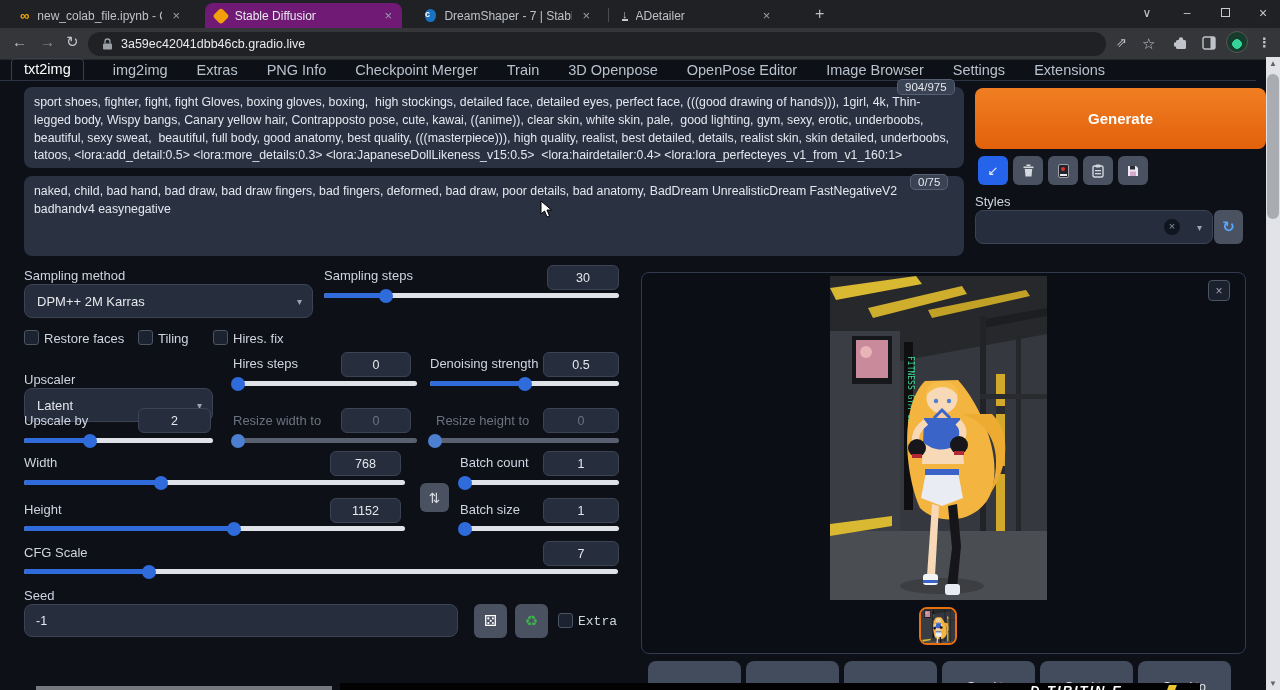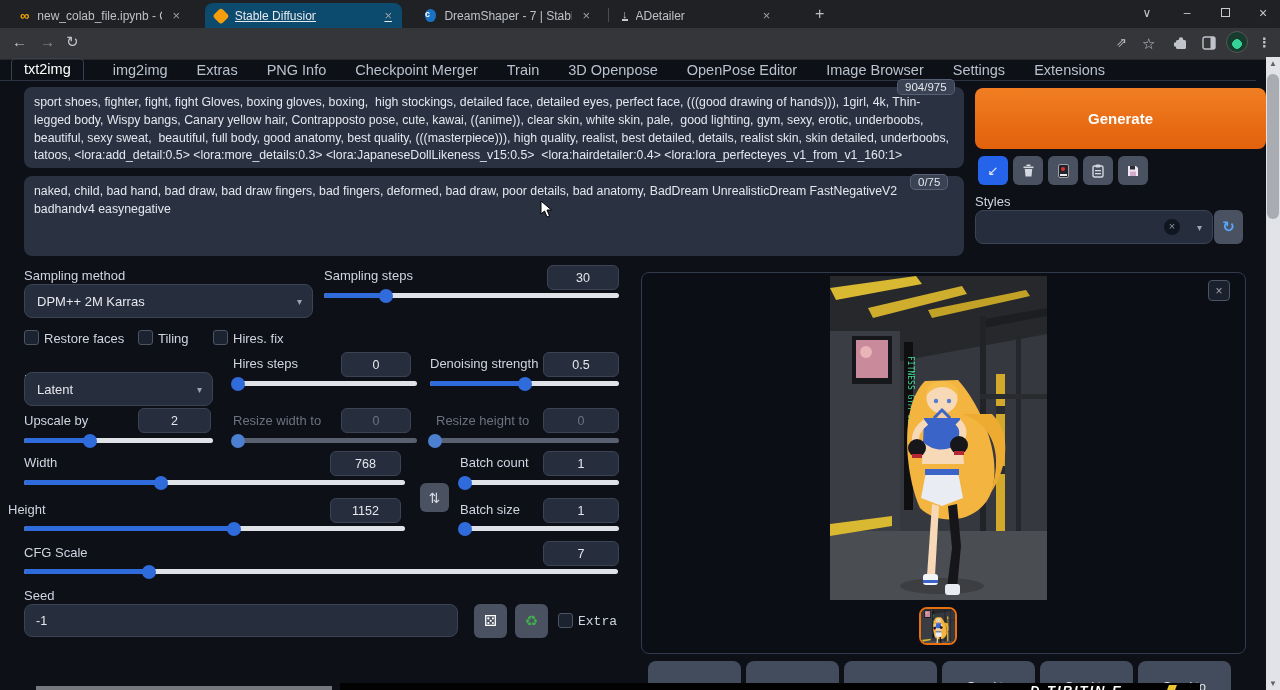--- a/index.html
+++ b/index.html
@@ -7,21 +7,21 @@
   #app {
     position:relative; width:1280px; height:690px; overflow:hidden;
     font-family:"Liberation Sans","DejaVu Sans",sans-serif;
     background:#0d1017; color:#e5e7eb;
   }
   
   .tabbar { position:absolute; left:0; top:0; width:1280px; height:28px; background:#202124; }
   .btab { position:absolute; top:3px; height:25px; display:flex; align-items:center; gap:8px;
           padding:0 10px; color:#bdc1c6; font-size:12px; border-radius:8px 8px 0 0; }
   .btab .ttl { white-space:nowrap; overflow:hidden; max-width:128px; }
-  .btab.active { background:#0c4a6e; color:#e8eaed;text-decoration:underline; }
+  .btab.active { background:#701a75; color:#e8eaed; }
   .tclose { color:#9aa0a6; font-size:13px; margin-left:2px; cursor:default; }
   .tsep { position:absolute; top:8px; width:1px; height:14px; background:#4a4d51; }
   .newtab { position:absolute; top:5px; font-size:16px; color:#bdc1c6; }
   .winctl { position:absolute; top:0; height:28px; width:34px; text-align:center; line-height:26px; color:#c7cace; font-size:12px; }
   .maxbox { display:inline-block; width:9px; height:9px; border:1px solid #c7cace; }
   .colab-ic { color:#f9ab00; font-weight:bold; font-size:13px; }
   .grad-ic { width:12px; height:12px; background:#f59e0b; border-radius:3px; transform:rotate(45deg); }
   .civ-ic { width:13px; height:13px; border-radius:50%; background:#1971c2; color:#fff; font-size:9px; font-weight:bold;
             display:flex; align-items:center; justify-content:center; }
   .dl-ic { color:#c6c9ce; font-size:11px; border-bottom:2px solid #c6c9ce; line-height:9px; }
@@ -124,20 +124,27 @@
     <span class="winctl" style="left:1130px;">∨</span>
     <span class="winctl" style="left:1170px;">–</span>
     <span class="winctl" style="left:1208px;"><span class="maxbox"></span></span>
     <span class="winctl" style="left:1246px;font-size:14px;">×</span>
   </div>
 
   <div class="toolbar">
     <span class="navic" style="left:12px;">←</span>
     <span class="navic" style="left:40px;color:#8a8f98;">→</span>
     <span class="navic" style="left:66px;">↻</span>
+    <div class="urlpill">
+      <svg width="11" height="12">
+          <rect x="1" y="5.5" width="9" height="6" rx="1" fill="#9aa0a6"></rect>
+          <path d="M3 5.5 V3.5 a2.5 2.5 0 0 1 5 0 V5.5" stroke="#9aa0a6" fill="none" stroke-width="1.3"></path>
+        </svg>
+      <span class="url">3a59ec42041dbb46cb.gradio.live</span>
+    </div>
     <span class="ricon" style="left:1116px;">⇗</span>
     <span class="ricon" style="left:1142px;font-size:15px;">☆</span>
     <svg class="ricon" style="left:1174px;top:8px;" width="14" height="14">
         <rect x="2" y="4" width="10" height="9" rx="1.5" fill="#c0c4ca"></rect>
         <circle cx="7" cy="3.5" r="2.2" fill="#c0c4ca"></circle>
         <circle cx="1.8" cy="8.5" r="2.2" fill="#c0c4ca"></circle>
       </svg>
     <svg class="ricon" style="left:1202px;top:8px;" width="14" height="14">
         <rect x="1" y="1" width="12" height="12" rx="2" fill="none" stroke="#c0c4ca" stroke-width="1.4"></rect>
         <rect x="8.5" y="1" width="4.5" height="12" fill="#c0c4ca"></rect>
@@ -223,21 +230,21 @@
     </div>
 
     <span class="cb" style="left:24px;top:270px;"></span>
     <div class="lbl" style="left:44px;top:271px;">Restore faces</div>
     <span class="cb" style="left:138px;top:270px;"></span>
     <div class="lbl" style="left:158px;top:271px;">Tiling</div>
     <span class="cb" style="left:213px;top:270px;"></span>
     <div class="lbl" style="left:233px;top:271px;">Hires. fix</div>
 
     <div class="lbl" style="left:24px;top:312px;">Upscaler</div>
-    <div class="dd" style="left:24px;top:312px;width:189px;">
+    <div class="dd" style="left:24px;top:328px;width:189px;">
       <span>Latent</span>
       <span class="caret">▾</span>
     </div>
     <div class="lbl" style="left:233px;top:296px;">Hires steps</div>
     <div class="numbox" style="left:341px;top:292px;width:70px;">0</div>
     <div class="slider" style="left:233px;top:321px;width:184px;">
       <div class="fill" style="width:3%;"></div>
         <div class="knob" style="left:-2px;"></div>
     </div>
     <div class="lbl" style="left:430px;top:296px;">Denoising strength</div>
@@ -275,21 +282,21 @@
     <div class="lbl" style="left:460px;top:395px;">Batch count</div>
     <div class="numbox" style="left:543px;top:391px;width:76px;">1</div>
     <div class="slider" style="left:460px;top:420px;width:159px;">
       <div class="fill" style="width:4%;"></div>
         <div class="knob" style="left:-2px;"></div>
     </div>
     <div class="sqbtn" style="left:420px;top:423px;width:29px;height:29px;">
       <span style="font-size:14px;color:#d7dce4;">⇅</span>
     </div>
 
-    <div class="lbl" style="left:8px;top:442px;">Height</div>
+    <div class="lbl" style="left:24px;top:442px;">Height</div>
     <div class="numbox" style="left:330px;top:438px;width:71px;">1152</div>
     <div class="slider" style="left:24px;top:466px;width:381px;">
       <div class="fill" style="width:55%;"></div>
         <div class="knob" style="left:calc(55% - 7px);"></div>
     </div>
     <div class="lbl" style="left:460px;top:442px;">Batch size</div>
     <div class="numbox" style="left:543px;top:438px;width:76px;">1</div>
     <div class="slider" style="left:460px;top:466px;width:159px;">
       <div class="fill" style="width:4%;"></div>
         <div class="knob" style="left:-2px;"></div>

